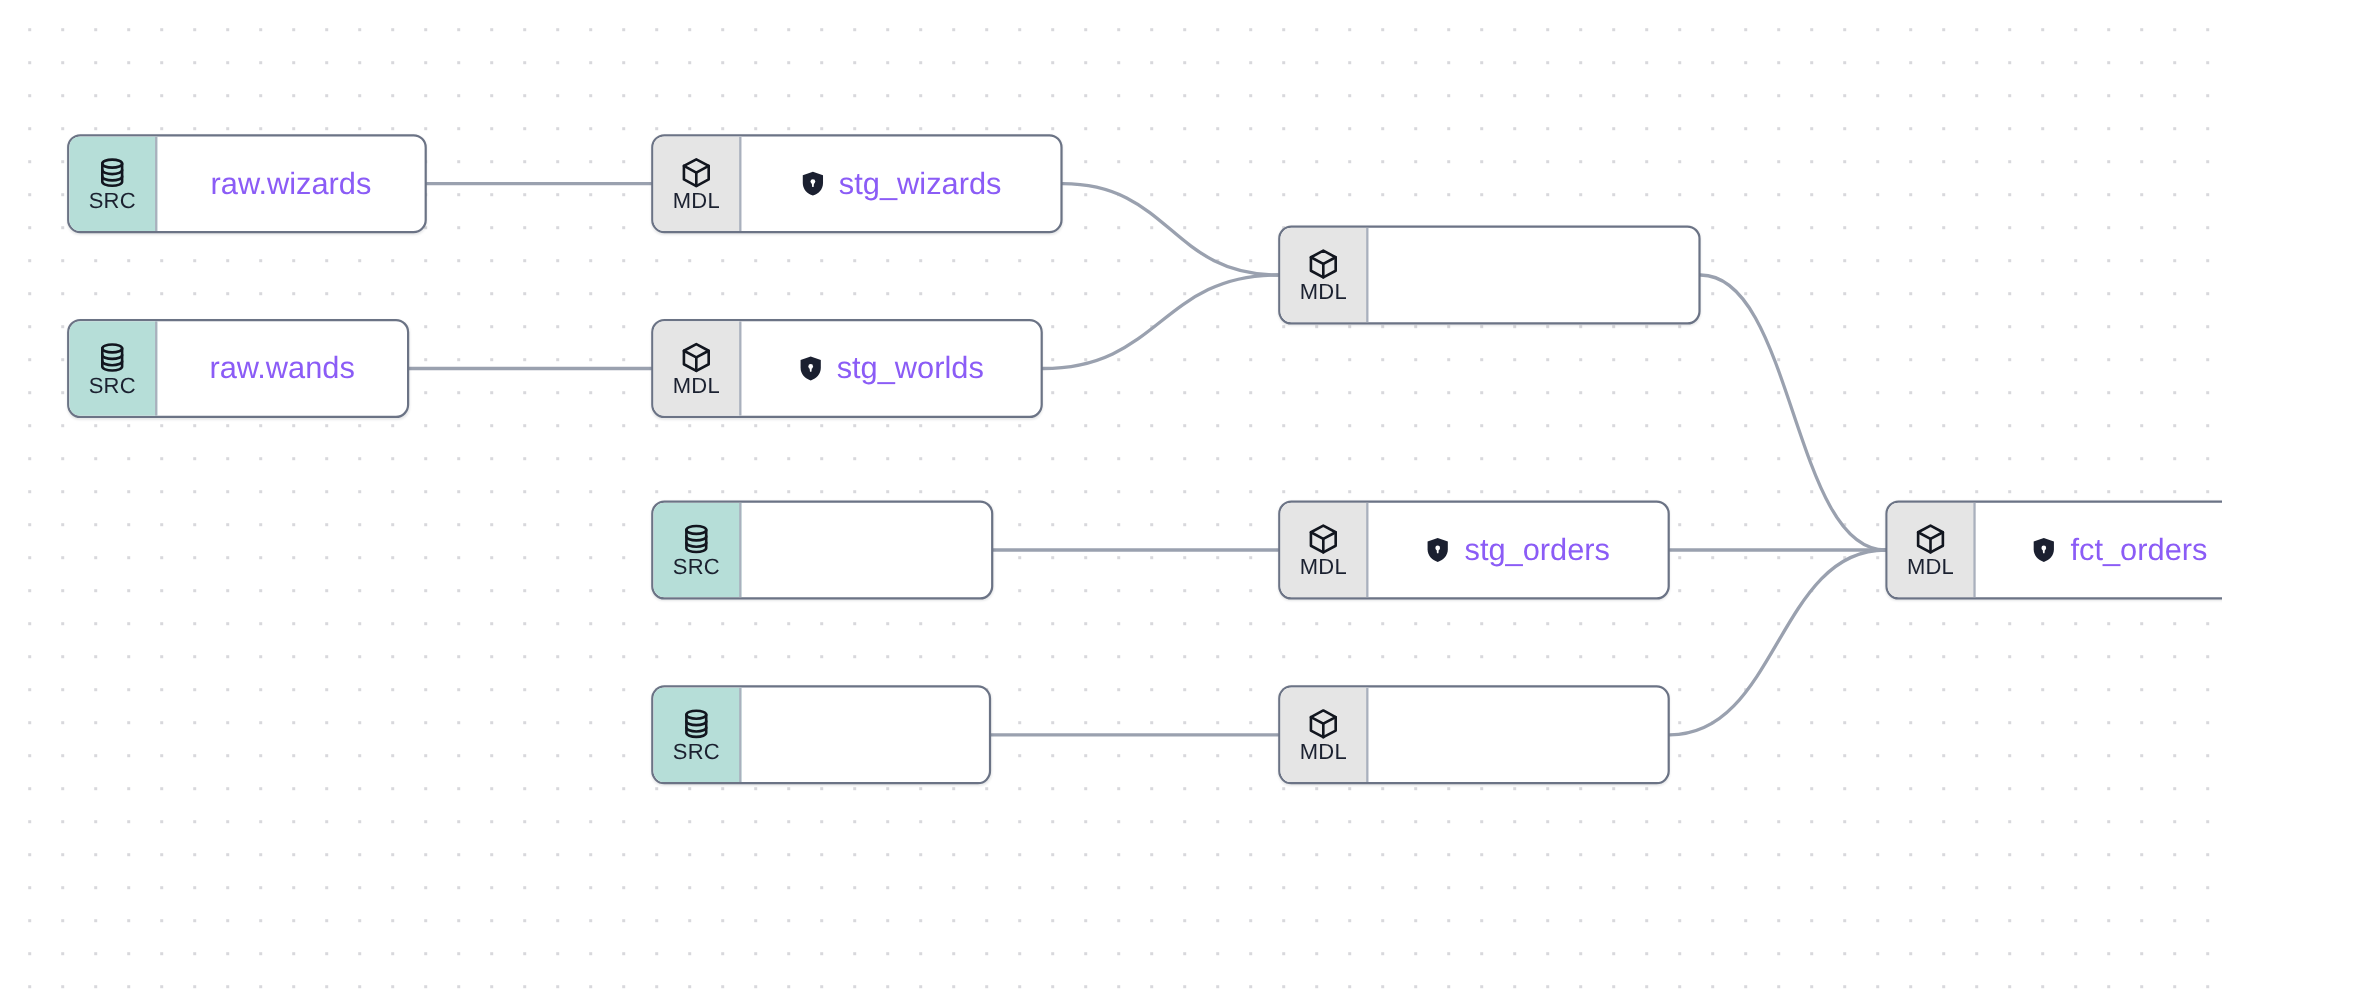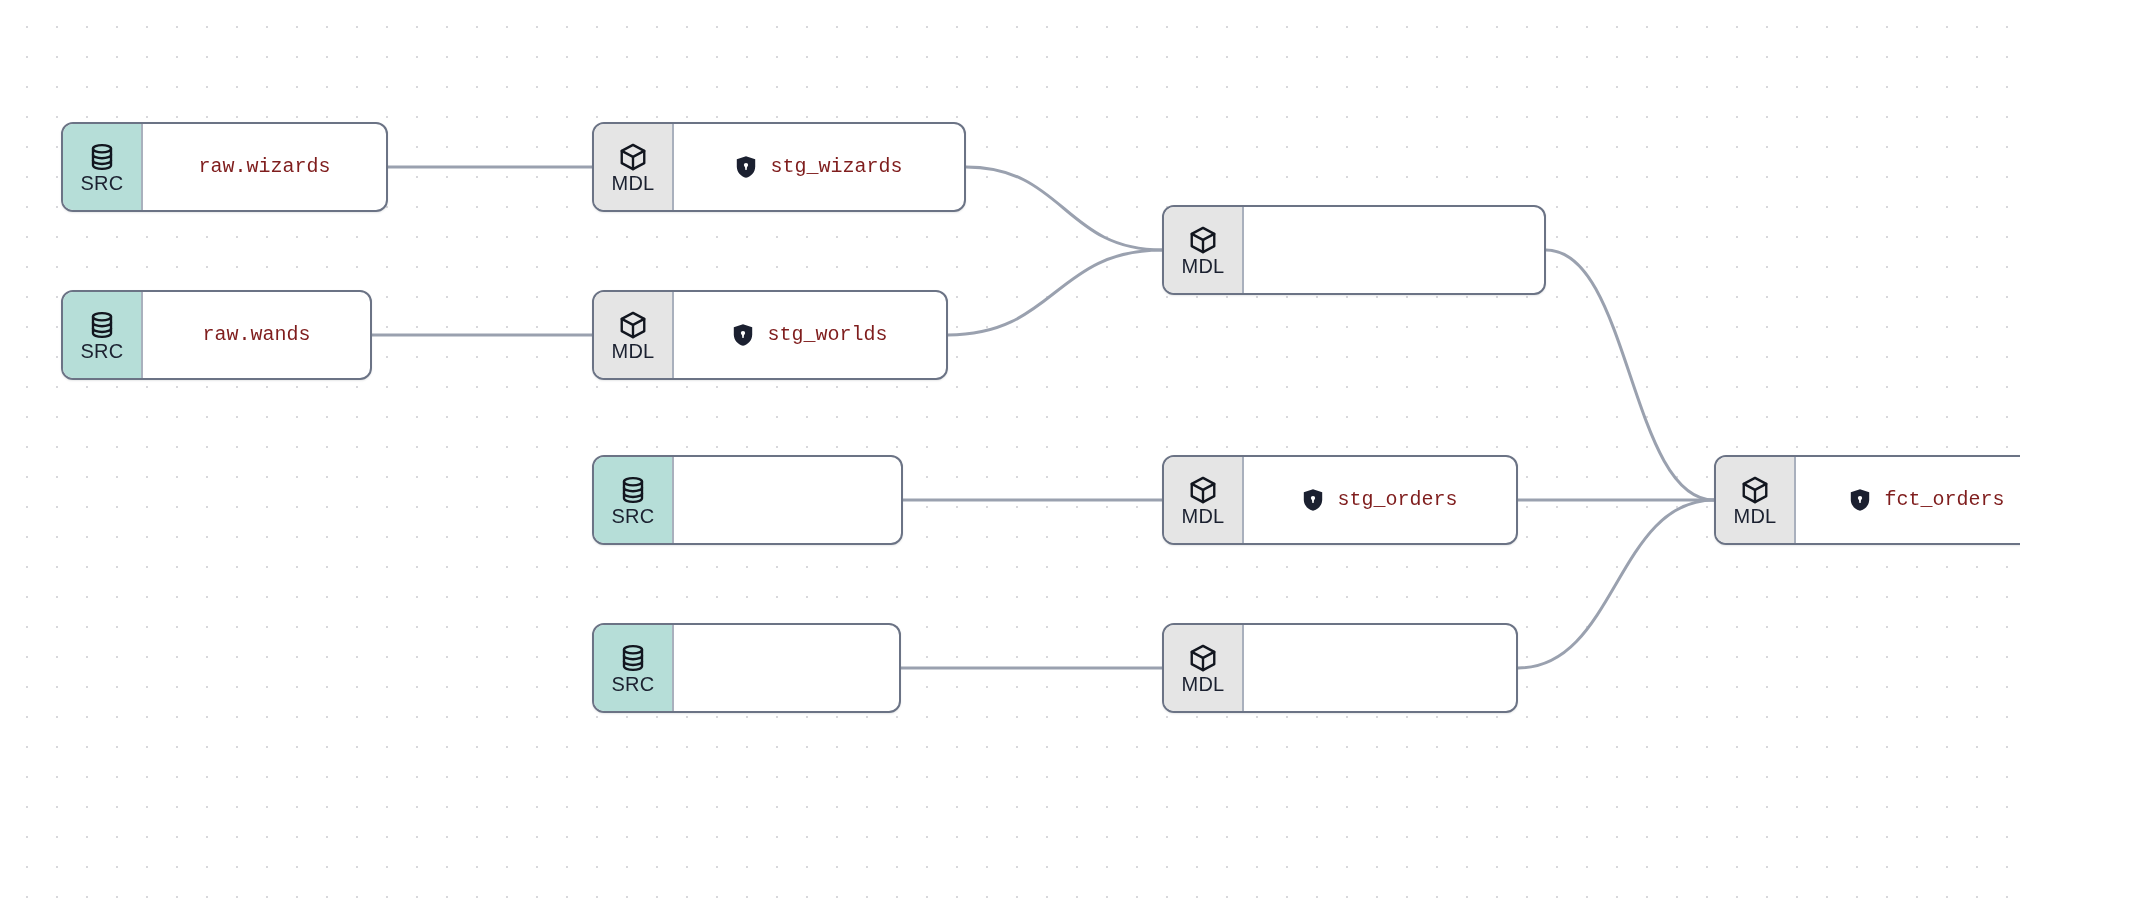--- a/index.html
+++ b/index.html
@@ -96,25 +96,25 @@
 
   .shield-icon {
     flex: 0 0 auto;
     width: 22px;
     height: 24px;
     line-height: 0;
   }
   .shield-icon svg { display: block; }
 
   .node-title {
-    font-size: 20px;
+    font-size: 28px;
     line-height: 32px;
-    color: #7f1d1d;
+    color: #8b5cf6;
     white-space: nowrap;
-    font-family: Liberation Mono, monospace;
+    font-family: Liberation Sans, sans-serif;
   }
 </style>
 </head>
 <body>
 
 <div id="canvas" style="width: 2020px; height: 904px;">
 
   <svg id="edge-layer" viewBox="0 0 2148 904" width="2148" height="904" xmlns="http://www.w3.org/2000/svg" style="width: 2148px; height: 904px;">
       <path class="edge-path" d="M 388 167 L 592 167"></path>
       <path class="edge-path" d="M 372 335 L 592 335"></path>

